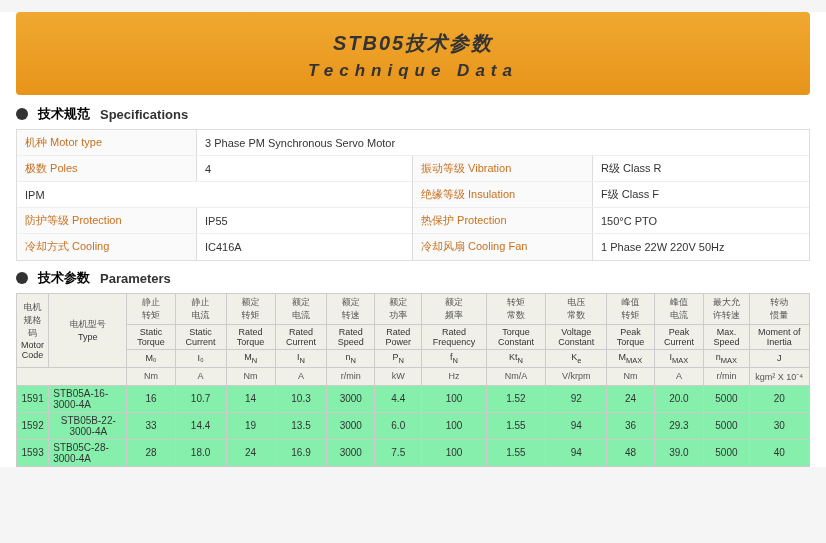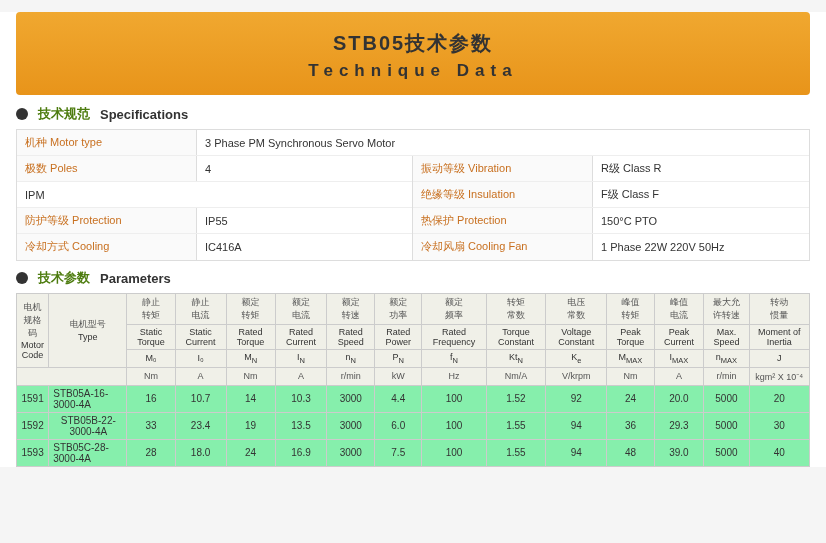--- a/index.html
+++ b/index.html
@@ -16,20 +16,21 @@
       background: #fff;
       padding: 0;
     }
     
     .header {
       background: linear-gradient(to bottom, #f0a830, #e8941a);
       text-align: center;
       padding: 18px 16px 14px;
       margin: 12px 16px 0;
       border-radius: 4px;
+      font-style: italic;
     }
     .header-title-cn {
       font-size: 20px;
       font-weight: bold;
       color: #333;
       letter-spacing: 2px;
     }
     .header-title-en {
       font-size: 17px;
       font-weight: bold;
@@ -45,21 +46,21 @@
       gap: 10px;
     }
     .bullet {
       width: 12px;
       height: 12px;
       background: #333;
       border-radius: 50%;
       flex-shrink: 0;
     }
     .section-title-cn {
-      color: #4d7c0f;
+      color: #000000;
       font-size: 13px;
       font-weight: bold;
     }
     .section-title-en {
       color: #333;
       font-size: 13px;
       font-weight: bold;
     }
     
     .specs-container {
@@ -443,21 +444,21 @@
             <td>92</td>
             <td>24</td>
             <td>20.0</td>
             <td>5000</td>
             <td>20</td>
           </tr>
           <tr class="row-alt">
             <td>1592</td>
             <td style="text-align: center; padding-left: 4px;">STB05B-22-3000-4A</td>
             <td>33</td>
-            <td>23.4</td>
+            <td>14.4</td>
             <td>19</td>
             <td>13.5</td>
             <td>3000</td>
             <td>6.0</td>
             <td>100</td>
             <td>1.55</td>
             <td>94</td>
             <td>36</td>
             <td>29.3</td>
             <td>5000</td>

